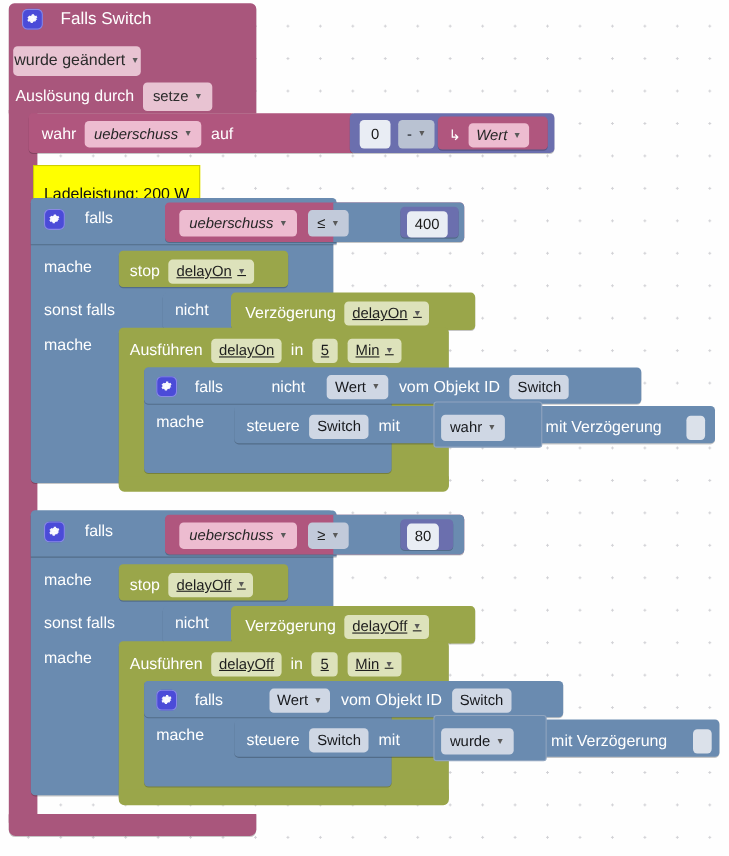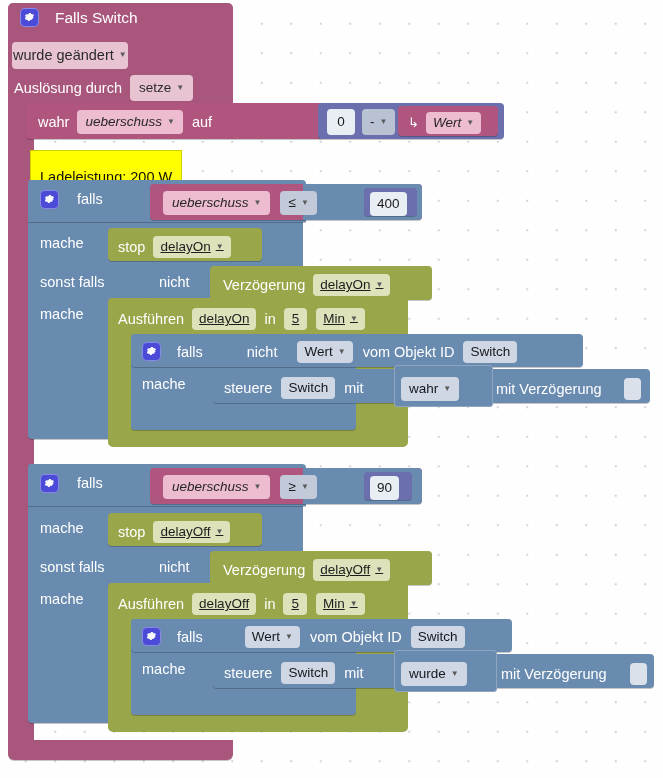--- a/index.html
+++ b/index.html
@@ -264,21 +264,21 @@
     <span class="field f-pink" style="padding:5px 9px;">
       <span>ueberschuss</span>
       <span class="caret">▼</span>
     </span>
     <span class="field" style="margin-left:10px;padding:5px 8px;background:#c2cada;">
       <span>≥</span>
       <span class="caret">▼</span>
     </span>
   </div>
   <div class="blk c-purple shadowed" style="left:364px;top:472px;width:48px;height:28px;border-radius:4px;"></div>
-  <span class="blk field f-white" style="left:370px;top:476px;padding:5px 7px;">90</span>
+  <span class="blk field f-white" style="left:370px;top:476px;padding:5px 7px;">80</span>
 
   <span class="blk lbl" style="left:40px;top:521px;">mache</span>
   <div class="blk c-olive shadowed" style="left:108px;top:513px;width:154px;height:33px;border-radius:4px;"></div>
   <div class="blk row" style="left:118px;top:521px;">
     <span class="lbl">stop</span>
     <span class="field f-olive" style="margin-left:8px;padding:4px 7px;">
       <span>delayOff</span>
       <span class="caret">▼</span>
     </span>
   </div>

